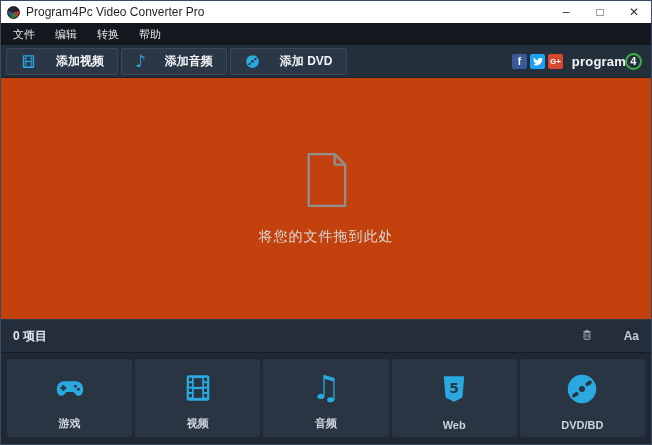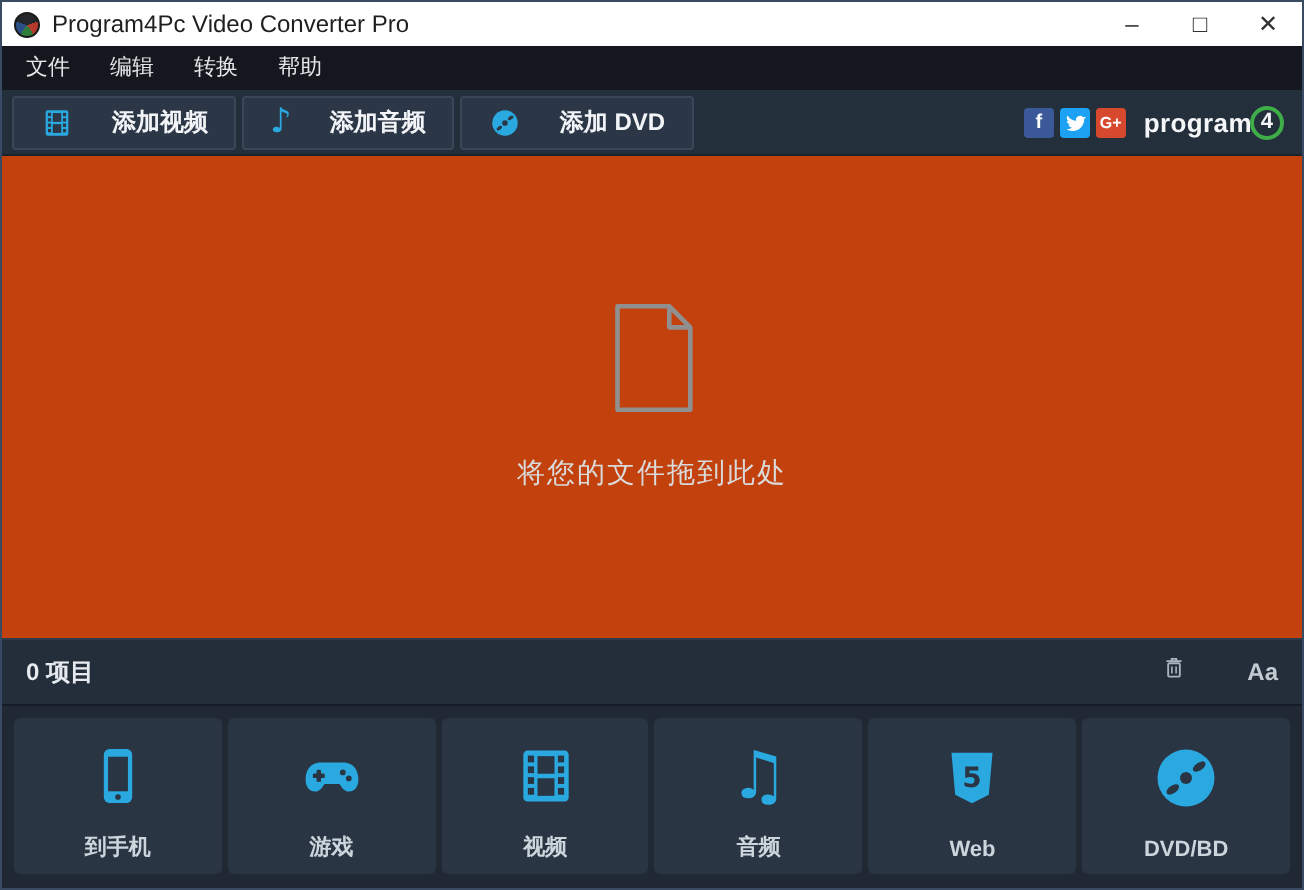--- a/index.html
+++ b/index.html
@@ -197,30 +197,20 @@
           <rect x="7" y="8.8" width="10" height="11.5" rx="1" fill="none" stroke="#aab3bd" stroke-width="1.6"></rect>
           <path d="M10.2 11.5 v6 M13.8 11.5 v6" stroke="#aab3bd" stroke-width="1.4"></path>
         </svg>
       </span>
       <span class="aa-label">Aa</span>
     </div>
   </div>
 
   <div class="dock">
 
-    <div class="tile">
-      <div class="tile-icon">
-        <svg width="34" height="36" viewBox="0 0 24 24">
-          <rect x="7" y="2.5" width="10" height="19" rx="2" fill="var(--accent)"></rect>
-          <rect x="8.5" y="5.2" width="7" height="12.2" fill="var(--hole)"></rect>
-          <circle cx="12" cy="19.4" r="1" fill="var(--hole)"></circle>
-        </svg>
-      </div>
-      <div class="tile-label">到手机</div>
-    </div>
 
 
 
     <div class="tile">
       <div class="tile-icon">
         <svg width="38" height="36" viewBox="0 0 24 24">
           <path d="M8.3 7.5 h7.4 c3.6 0 5.1 2.7 5.1 5.7 0 2.6-1.5 4-3 4-1 0-1.9-.6-2.5-1.4l-.8-1.1 h-5 l-.8 1.1 c-.6.8-1.5 1.4-2.5 1.4-1.5 0-3-1.4-3-4 0-3 1.5-5.7 5.1-5.7z" fill="var(--accent)"></path>
           <rect x="5.6" y="11.2" width="4" height="1.5" rx="0.4" fill="var(--hole)"></rect>
           <rect x="6.85" y="9.95" width="1.5" height="4" rx="0.4" fill="var(--hole)"></rect>
           <circle cx="15.6" cy="10.8" r="0.95" fill="var(--hole)"></circle>

